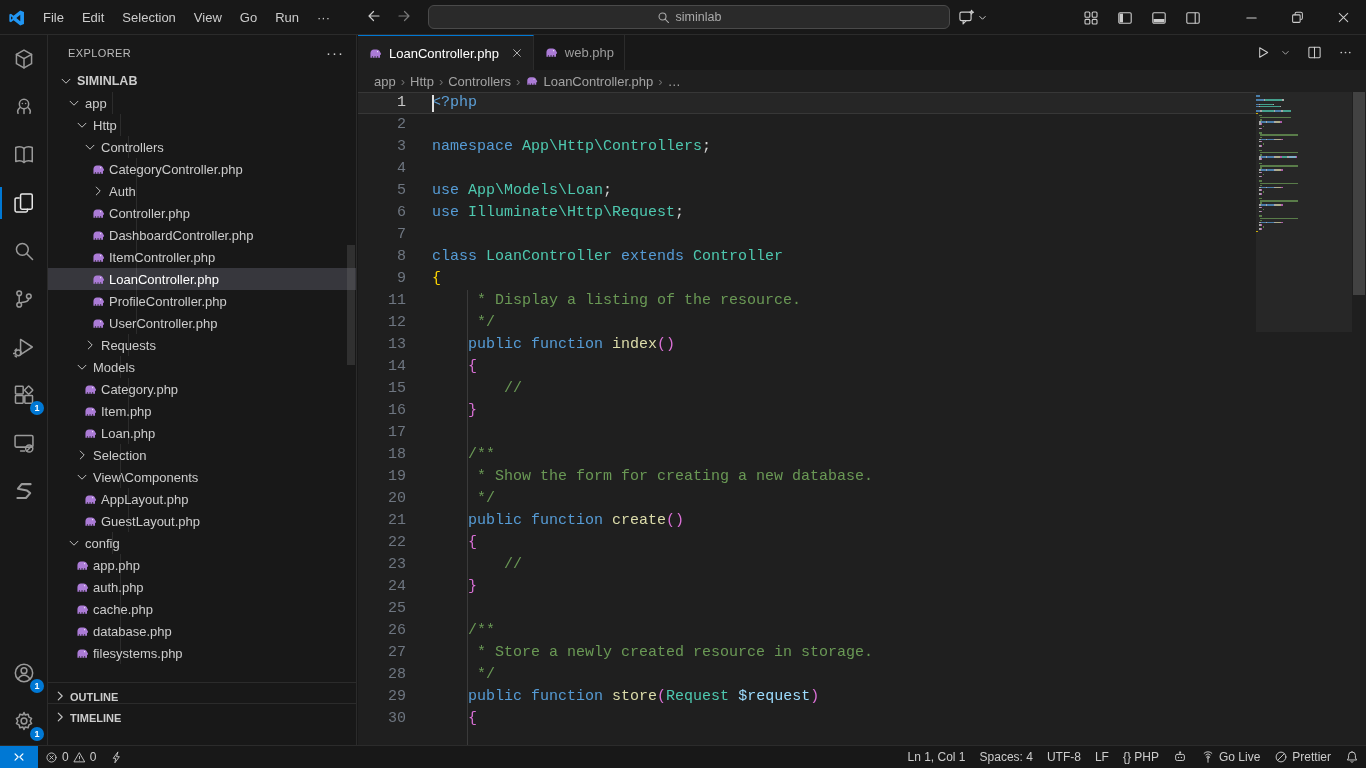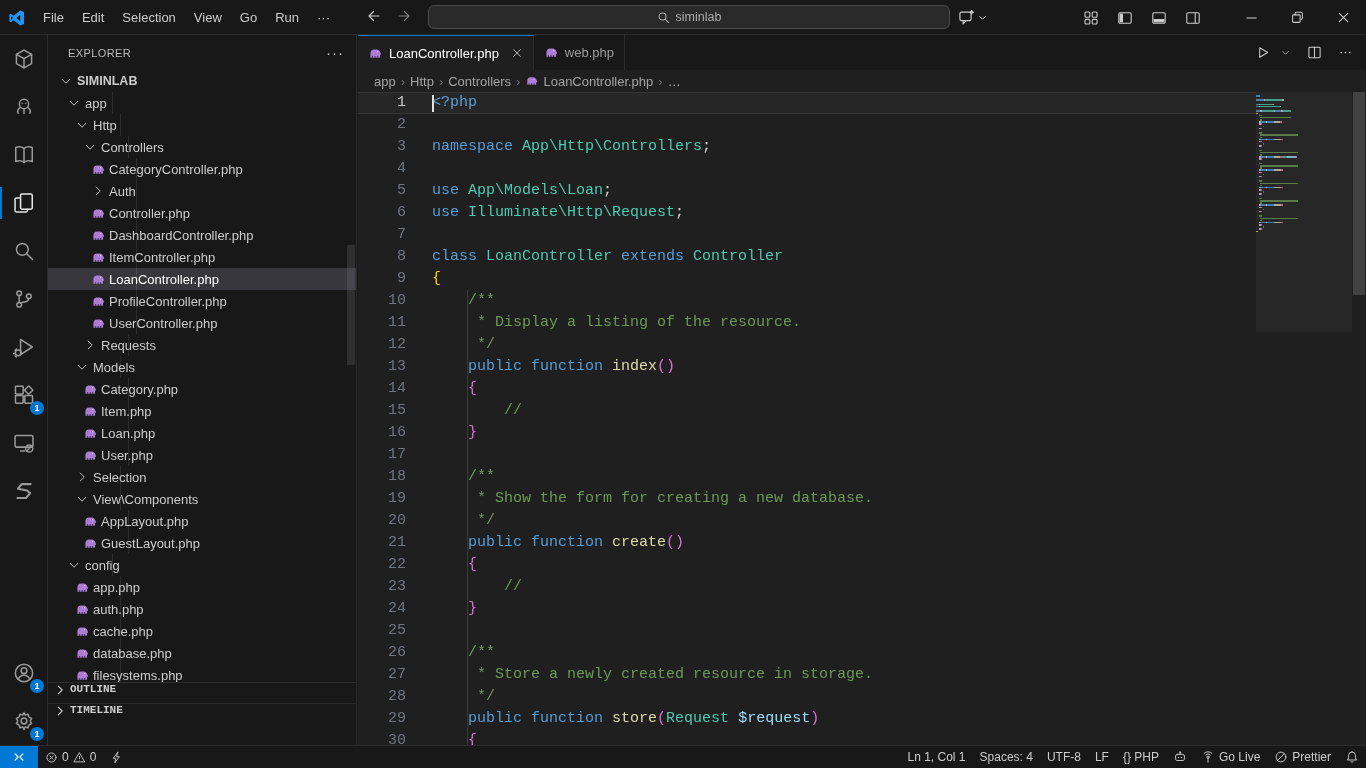--- a/index.html
+++ b/index.html
@@ -43,21 +43,21 @@
   .tree { position:absolute; top:35px; left:0; right:0; height:632px; overflow:hidden; }
   .tree-row { position:relative; height:22px; display:flex; align-items:center; font-size:13px; color:#cccccc; white-space:nowrap; }
   .tree-row.selected { background:#37373d; color:#ffffff; }
   .tree-row .twisty { width:16px; display:flex; justify-content:center; flex:none; color:#c5c5c5; }
   .tree-row .ficon { width:16px; display:flex; justify-content:center; flex:none; }
   .tree-row .tlabel { margin-left:3px; }
   .tree-row.root .tlabel { font-weight:bold; font-size:12.5px; }
   .tguide { position:absolute; top:0; bottom:0; width:1px; background:rgba(255,255,255,.09); }
   .sb-scroll-thumb { position:absolute; right:1px; top:210px; width:8px; height:120px; background:rgba(121,121,121,.25); }
   .sb-section { position:absolute; left:0; right:0; height:21px; border-top:1px solid #2b2b2b; background:#181818;
-    display:flex; align-items:flex-start; gap:2px; padding-left:4px; font-size:11px; font-weight:bold; color:#cccccc;font-family:Liberation Mono, monospace; }
+    display:flex; align-items:flex-end; gap:2px; padding-left:4px; font-size:11px; font-weight:bold; color:#cccccc; }
   .sb-section .twisty { width:16px; display:flex; justify-content:center; color:#c5c5c5; }
   .sb-section.outline { bottom:42px; }
   .sb-section.timeline { bottom:21px; }
 
   
   .editor { position:absolute; left:358px; top:35px; right:0; bottom:23px; background:#1f1f1f; }
   .tabbar { position:absolute; top:0; left:0; right:0; height:35px; background:#181818; display:flex; }
   .tab { height:35px; display:flex; align-items:center; gap:6px; padding:0 10px; font-size:13px;
     border-right:1px solid #2b2b2b; color:#9d9d9d; position:relative; }
   .tab.active { background:#1f1f1f; color:#ffffff; border-top:1px solid #0078d4; }
@@ -445,30 +445,20 @@
         <div class="tree-row" style="padding-left:34px">
           <span class="tguide" style="left:80px"></span>
           <span class="ficon">
             <svg width="15" height="15" viewBox="0 0 16 16" fill="none" stroke="currentColor" stroke-width="1.1" stroke-linecap="round" stroke-linejoin="round">
               <path fill="#ab7bd6" stroke="none" d="M2.6 12.4V7.4c0-2.1 1.6-3.8 3.7-3.8h2.9c1.8 0 3.3 1.2 3.7 2.9l.9 1.5c.3.5.1 1.1-.4 1.3l-.6.3v2.8h-2v-1.8h-.8v1.8H7.9v-1.8h-.8v1.8H4.9v-1.8h-.7v1.8Z"></path>
               <circle cx="10.3" cy="6" r=".55" fill="#fff" stroke="none"></circle>
             </svg>
           </span>
           <span class="tlabel">Loan.php</span>
         </div>
-        <div class="tree-row" style="padding-left:34px">
-          <span class="tguide" style="left:80px"></span>
-          <span class="ficon">
-            <svg width="15" height="15" viewBox="0 0 16 16" fill="none" stroke="currentColor" stroke-width="1.1" stroke-linecap="round" stroke-linejoin="round">
-              <path fill="#ab7bd6" stroke="none" d="M2.6 12.4V7.4c0-2.1 1.6-3.8 3.7-3.8h2.9c1.8 0 3.3 1.2 3.7 2.9l.9 1.5c.3.5.1 1.1-.4 1.3l-.6.3v2.8h-2v-1.8h-.8v1.8H7.9v-1.8h-.8v1.8H4.9v-1.8h-.7v1.8Z"></path>
-              <circle cx="10.3" cy="6" r=".55" fill="#fff" stroke="none"></circle>
-            </svg>
-          </span>
-          <span class="tlabel">User.php</span>
-        </div>
         <div class="tree-row" style="padding-left:26px">
           <span class="tguide" style="left:72px"></span>
           <span class="twisty">
             <svg width="14" height="14" viewBox="0 0 16 16" fill="none" stroke="currentColor" stroke-width="1.1" stroke-linecap="round" stroke-linejoin="round">
               <path d="M6 3.5 10.5 8 6 12.5"></path>
             </svg>
           </span>
           <span class="tlabel">Selection</span>
         </div>
         <div class="tree-row" style="padding-left:26px">
@@ -658,21 +648,20 @@
       <div id="code-lines">
           <div class="code-line current"><span class="current-hl"></span><span class="lineno">1</span><span class="ltext"><span class="tk-kw">&lt;?php</span></span></div>
           <div class="code-line"><span class="lineno">2</span><span class="ltext"></span></div>
           <div class="code-line"><span class="lineno">3</span><span class="ltext"><span class="tk-kw">namespace</span><span class="tk-pun"> </span><span class="tk-type">App\Http\Controllers</span><span class="tk-pun">;</span></span></div>
           <div class="code-line"><span class="lineno">4</span><span class="ltext"></span></div>
           <div class="code-line"><span class="lineno">5</span><span class="ltext"><span class="tk-kw">use</span><span class="tk-pun"> </span><span class="tk-type">App\Models\Loan</span><span class="tk-pun">;</span></span></div>
           <div class="code-line"><span class="lineno">6</span><span class="ltext"><span class="tk-kw">use</span><span class="tk-pun"> </span><span class="tk-type">Illuminate\Http\Request</span><span class="tk-pun">;</span></span></div>
           <div class="code-line"><span class="lineno">7</span><span class="ltext"></span></div>
           <div class="code-line"><span class="lineno">8</span><span class="ltext"><span class="tk-kw">class</span><span class="tk-pun"> </span><span class="tk-type">LoanController</span><span class="tk-pun"> </span><span class="tk-kw">extends</span><span class="tk-pun"> </span><span class="tk-type">Controller</span></span></div>
           <div class="code-line"><span class="lineno">9</span><span class="ltext"><span class="tk-b1">{</span></span></div>
-          <div class="code-line"><span class="lineno">10</span><span class="ltext"><span class="tk-cm">    /**</span></span></div>
           <div class="code-line"><span class="lineno">11</span><span class="ltext"><span class="tk-cm">     * Display a listing of the resource.</span></span></div>
           <div class="code-line"><span class="lineno">12</span><span class="ltext"><span class="tk-cm">     */</span></span></div>
           <div class="code-line"><span class="lineno">13</span><span class="ltext"><span class="tk-pun">    </span><span class="tk-kw">public</span><span class="tk-pun"> </span><span class="tk-kw">function</span><span class="tk-pun"> </span><span class="tk-fn">index</span><span class="tk-b2">()</span></span></div>
           <div class="code-line"><span class="lineno">14</span><span class="ltext"><span class="tk-pun">    </span><span class="tk-b2">{</span></span></div>
           <div class="code-line"><span class="lineno">15</span><span class="ltext"><span class="tk-cm">        //</span></span></div>
           <div class="code-line"><span class="lineno">16</span><span class="ltext"><span class="tk-pun">    </span><span class="tk-b2">}</span></span></div>
           <div class="code-line"><span class="lineno">17</span><span class="ltext"></span></div>
           <div class="code-line"><span class="lineno">18</span><span class="ltext"><span class="tk-cm">    /**</span></span></div>
           <div class="code-line"><span class="lineno">19</span><span class="ltext"><span class="tk-cm">     * Show the form for creating a new database.</span></span></div>
           <div class="code-line"><span class="lineno">20</span><span class="ltext"><span class="tk-cm">     */</span></span></div>

